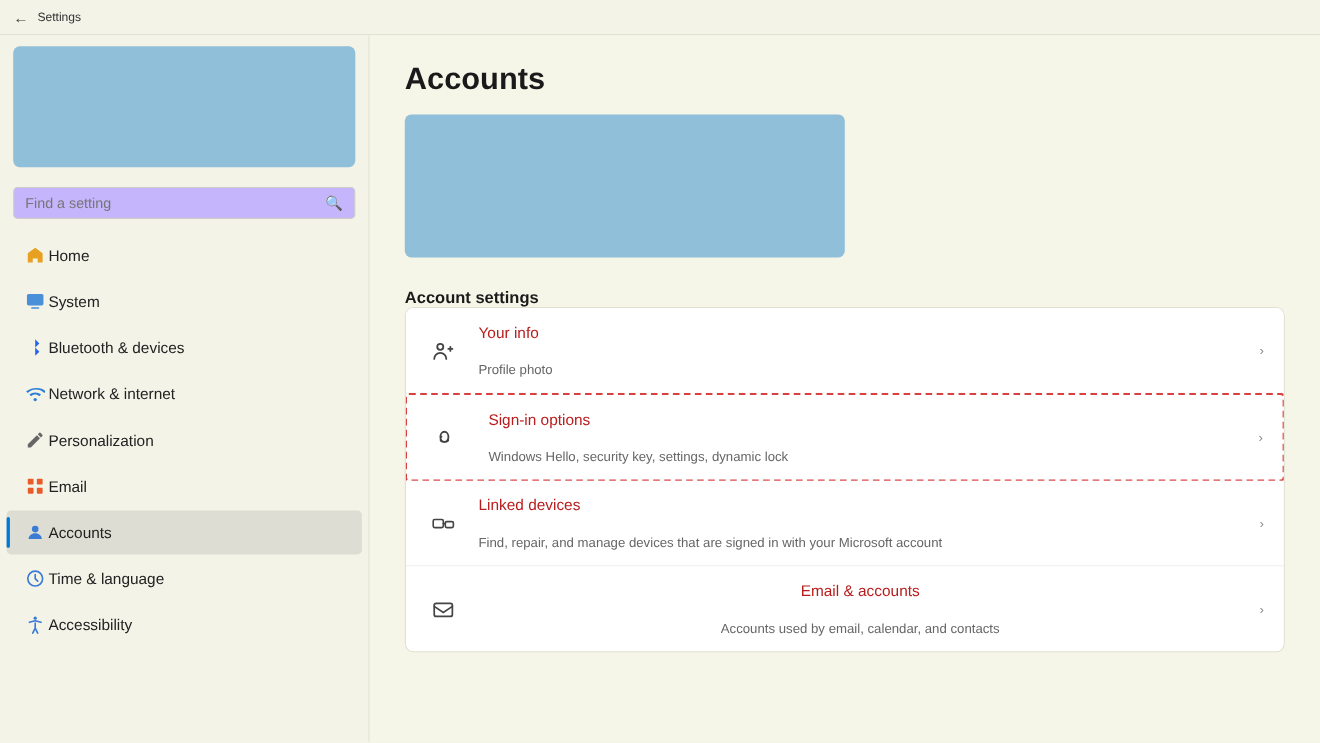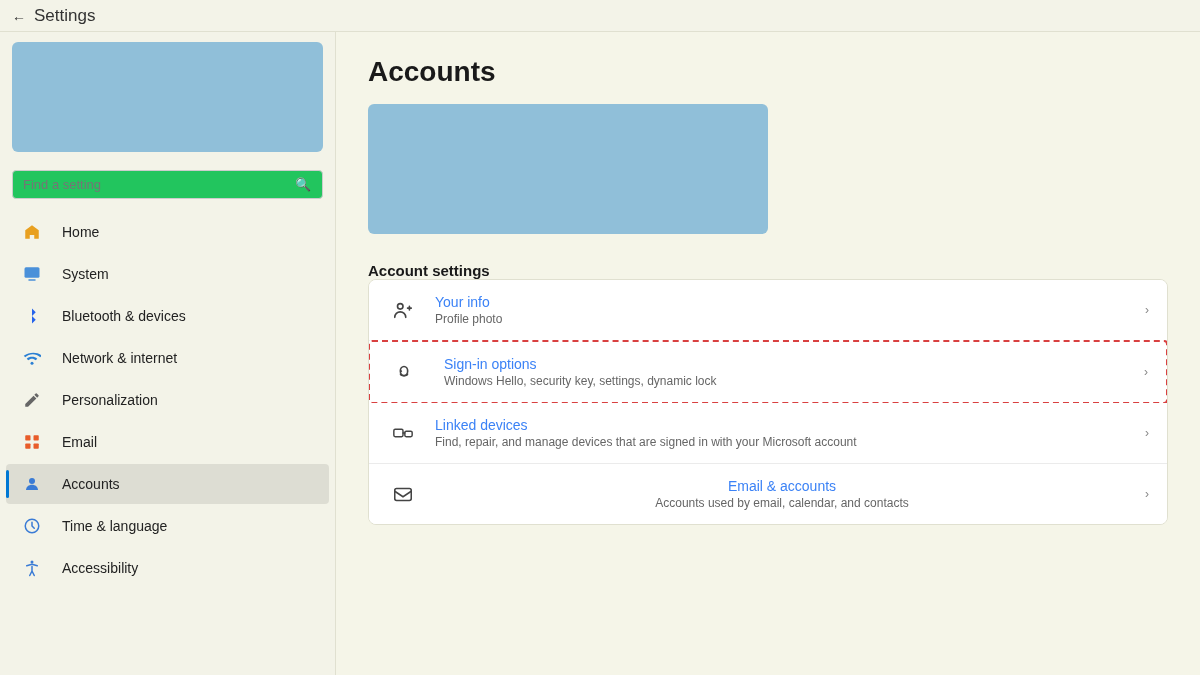--- a/index.html
+++ b/index.html
@@ -23,21 +23,21 @@
       border-bottom: 1px solid #e0e0d0;
     }
 
     .titlebar-back {
       cursor: pointer;
       font-size: 14px;
       color: #333;
     }
 
     .titlebar-title {
-      font-size: 17px;
+      font-size: 11px;
       color: #333;
     }
 
     .main-layout {
       display: flex;
       flex: 1;
       overflow: hidden;
     }
 
     
@@ -57,21 +57,21 @@
       margin: 10px 12px;
       background: #7eb5d6;
       border-radius: 6px;
       opacity: 0.85;
     }
 
     .search-box {
       margin: 8px 12px 12px 12px;
       display: flex;
       align-items: center;
-      background: #22c55e;
+      background: #c4b5fd;
       border: 1px solid #ccc;
       border-radius: 4px;
       padding: 6px 10px;
       gap: 8px;
     }
 
     .search-box input {
       border: none;
       outline: none;
       background: transparent;
@@ -88,21 +88,21 @@
     .nav-items {
       display: flex;
       flex-direction: column;
     }
 
     .nav-item {
       display: flex;
       align-items: center;
       padding: 10px 16px;
       cursor: pointer;
-      gap: 20px;
+      gap: 2px;
       font-size: 14px;
       color: #222;
       border-radius: 4px;
       margin: 1px 6px;
       position: relative;
     }
 
     .nav-item.active {
       background: rgba(0,0,0,0.09);
     }
@@ -199,27 +199,27 @@
       flex-shrink: 0;
     }
 
     .item-text {
       flex: 1;
     }
 
     .item-label {
       font-size: 14px;
       font-weight: 500;
-      color: #3b82f6;
+      color: #b91c1c;
     }
 
     .item-desc {
       font-size: 12px;
       color: #666;
-      margin-top: 2px;
+      margin-top: 19px;
     }
 
     .item-chevron {
       color: #888;
       font-size: 12px;
     }
   </style>
 </head>
 <body>
 

